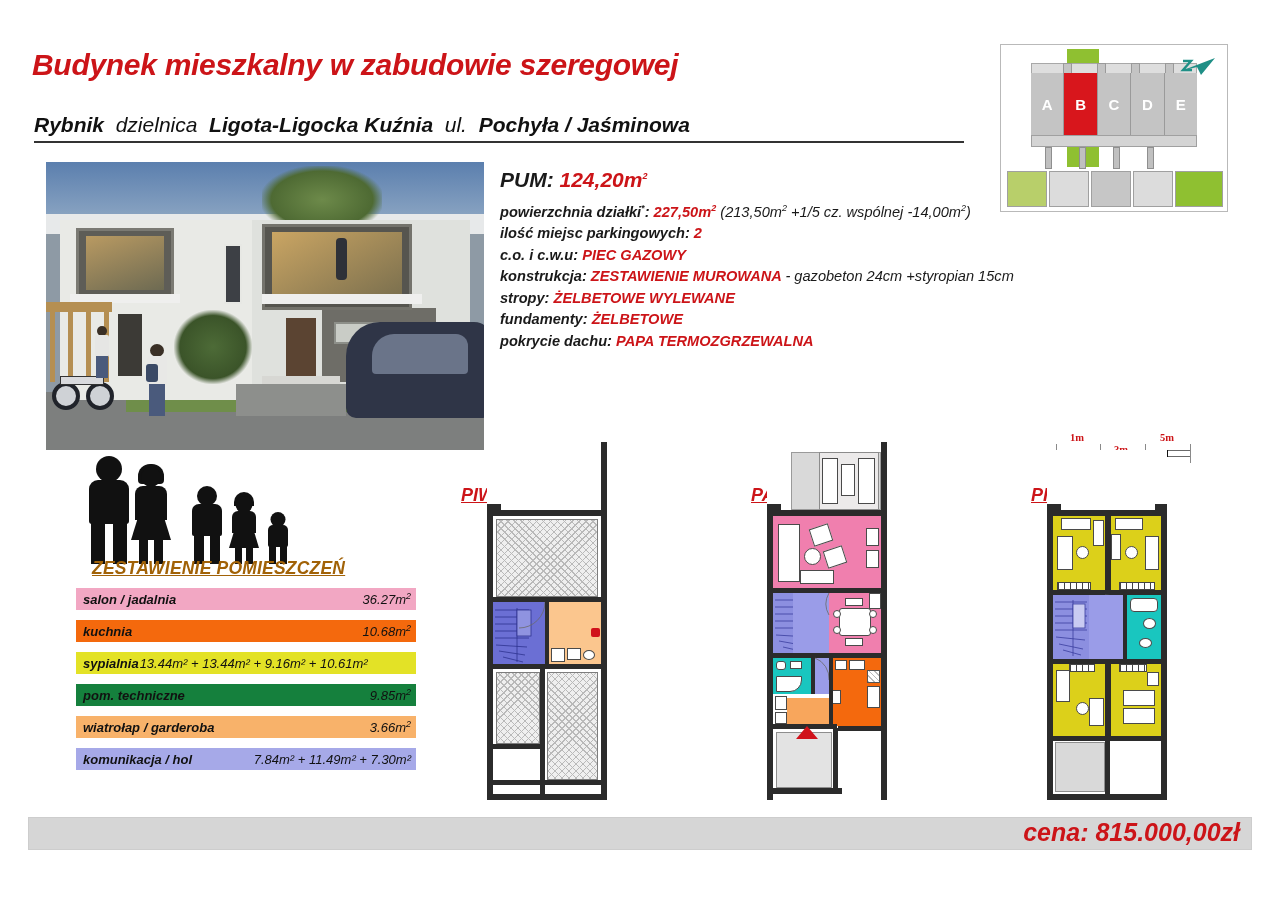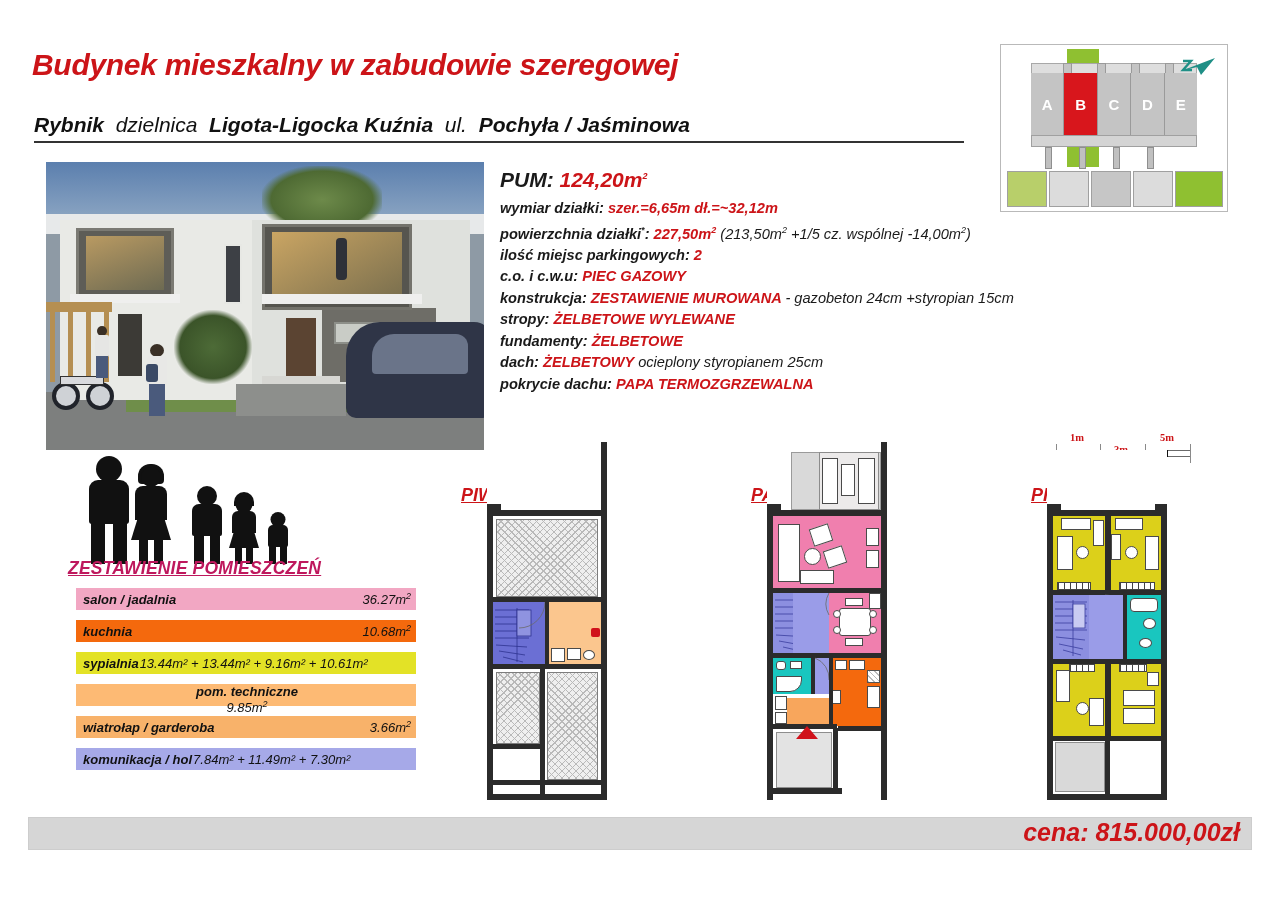--- a/index.html
+++ b/index.html
@@ -96,22 +96,22 @@
   .family{position:absolute;left:80px;top:452px;width:230px;height:112px;}
   .fg{position:absolute;bottom:0;}
   .fg .head{position:absolute;left:50%;transform:translateX(-50%);background:#111;border-radius:50%;}
   .fg .body{position:absolute;left:50%;transform:translateX(-50%);background:#111;}
   .fg .legL,.fg .legR{position:absolute;background:#111;bottom:0;}
   .fg .skirt{position:absolute;left:50%;transform:translateX(-50%);background:#111;clip-path:polygon(20% 0,80% 0,100% 100%,0 100%);}
   .fg .hair{position:absolute;left:50%;transform:translateX(-50%);background:#111;}
 
   
   .sched-title{
-    position:absolute;left:68px;top:558px;
-    font-size:17.5px;font-weight:bold;font-style:italic;color:#be185d;
+    position:absolute;left:92px;top:558px;
+    font-size:17.5px;font-weight:bold;font-style:italic;color:#a16207;
     text-decoration:underline;letter-spacing:0.2px;white-space:nowrap;
   }
   .sched{position:absolute;left:76px;top:588px;width:340px;}
   .srow{
     height:22px;margin-bottom:10px;display:flex;align-items:center;
     justify-content:space-between;padding:0 5px 0 7px;box-sizing:border-box;
     font-style:italic;color:#111;
   }
   .srow .nm{font-size:13px;font-weight:bold;white-space:nowrap;}
   .srow .ar{font-size:13px;white-space:nowrap;}
@@ -265,24 +265,20 @@
       <div style="position:absolute;left:2px;top:30px;width:12px;height:22px;background:#4a5a7c;"></div>
     </div>
   </div>
 
   <div class="spec">
     <div class="pum">
       <span>PUM:</span>
       <span class="v">124,20m</span><sup class="v">2</sup>
     </div>
 
-    <div class="line">
-      <span>wymiar działki:</span>
-      <span class="r">szer.=6,65m dł.=~32,12m</span>
-    </div>
 
     <div class="line">
       <span>powierzchnia działki</span><sup>*</sup><span>:</span>
       <span class="r">227,50m</span><sup class="r">2</sup>
       <span class="nb">(213,50m</span><sup class="nb">2</sup><span class="nb"> +1/5 cz. wspólnej -14,00m</span><sup class="nb">2</sup><span class="nb">)</span>
     </div>
 
 
     <div class="line">
       <span>ilość miejsc parkingowych:</span>
@@ -303,25 +299,20 @@
     <div class="line">
       <span>stropy:</span>
       <span class="r">ŻELBETOWE WYLEWANE</span>
     </div>
 
     <div class="line">
       <span>fundamenty:</span>
       <span class="r">ŻELBETOWE</span>
     </div>
 
-    <div class="line">
-      <span>dach:</span>
-      <span class="r">ŻELBETOWY</span>
-      <span class="nb">ocieplony styropianem 25cm</span>
-    </div>
 
     <div class="line">
       <span>pokrycie dachu:</span>
       <span class="r">PAPA TERMOZGRZEWALNA</span>
     </div>
   </div>
 
   <div class="family">
 
     <div class="fg" style="left:6px;width:46px;height:108px;">
@@ -371,29 +362,29 @@
       <span class="ar"><span>36.27m</span><sup>2</sup></span>
     </div>
     <div class="srow" style="background: rgb(244, 105, 13);">
       <span class="nm">kuchnia</span>
       <span class="ar"><span>10.68m</span><sup>2</sup></span>
     </div>
     <div class="srow tight" style="background: rgb(227, 226, 38);">
       <span class="nm">sypialnia</span>
       <span class="ar">13.44m² + 13.44m² + 9.16m² + 10.61m²</span>
     </div>
-    <div class="srow" style="background: #fdba74; flex-direction: column;">
+    <div class="srow" style="background: #15803d;">
       <span class="nm">pom. techniczne</span>
       <span class="ar"><span>9.85m</span><sup>2</sup></span>
     </div>
     <div class="srow" style="background: rgb(248, 178, 106);">
       <span class="nm">wiatrołap / garderoba</span>
       <span class="ar"><span>3.66m</span><sup>2</sup></span>
     </div>
-    <div class="srow tight" style="background: rgb(166, 169, 232);">
+    <div class="srow tight" style="background: rgb(166, 169, 232); justify-content: space-between;">
       <span class="nm">komunikacja /  hol</span>
       <span class="ar">7.84m² + 11.49m² + 7.30m²</span>
     </div>
   </div>
 
   <div class="fp-label" style="left:461px;top:485px;">PIWNICA</div>
   <div class="fp-label" style="left:751px;top:485px;">PARTER</div>
   <div class="fp-label" style="left:1031px;top:485px;">PIĘTRO</div>
 
   <div class="scalebar">

